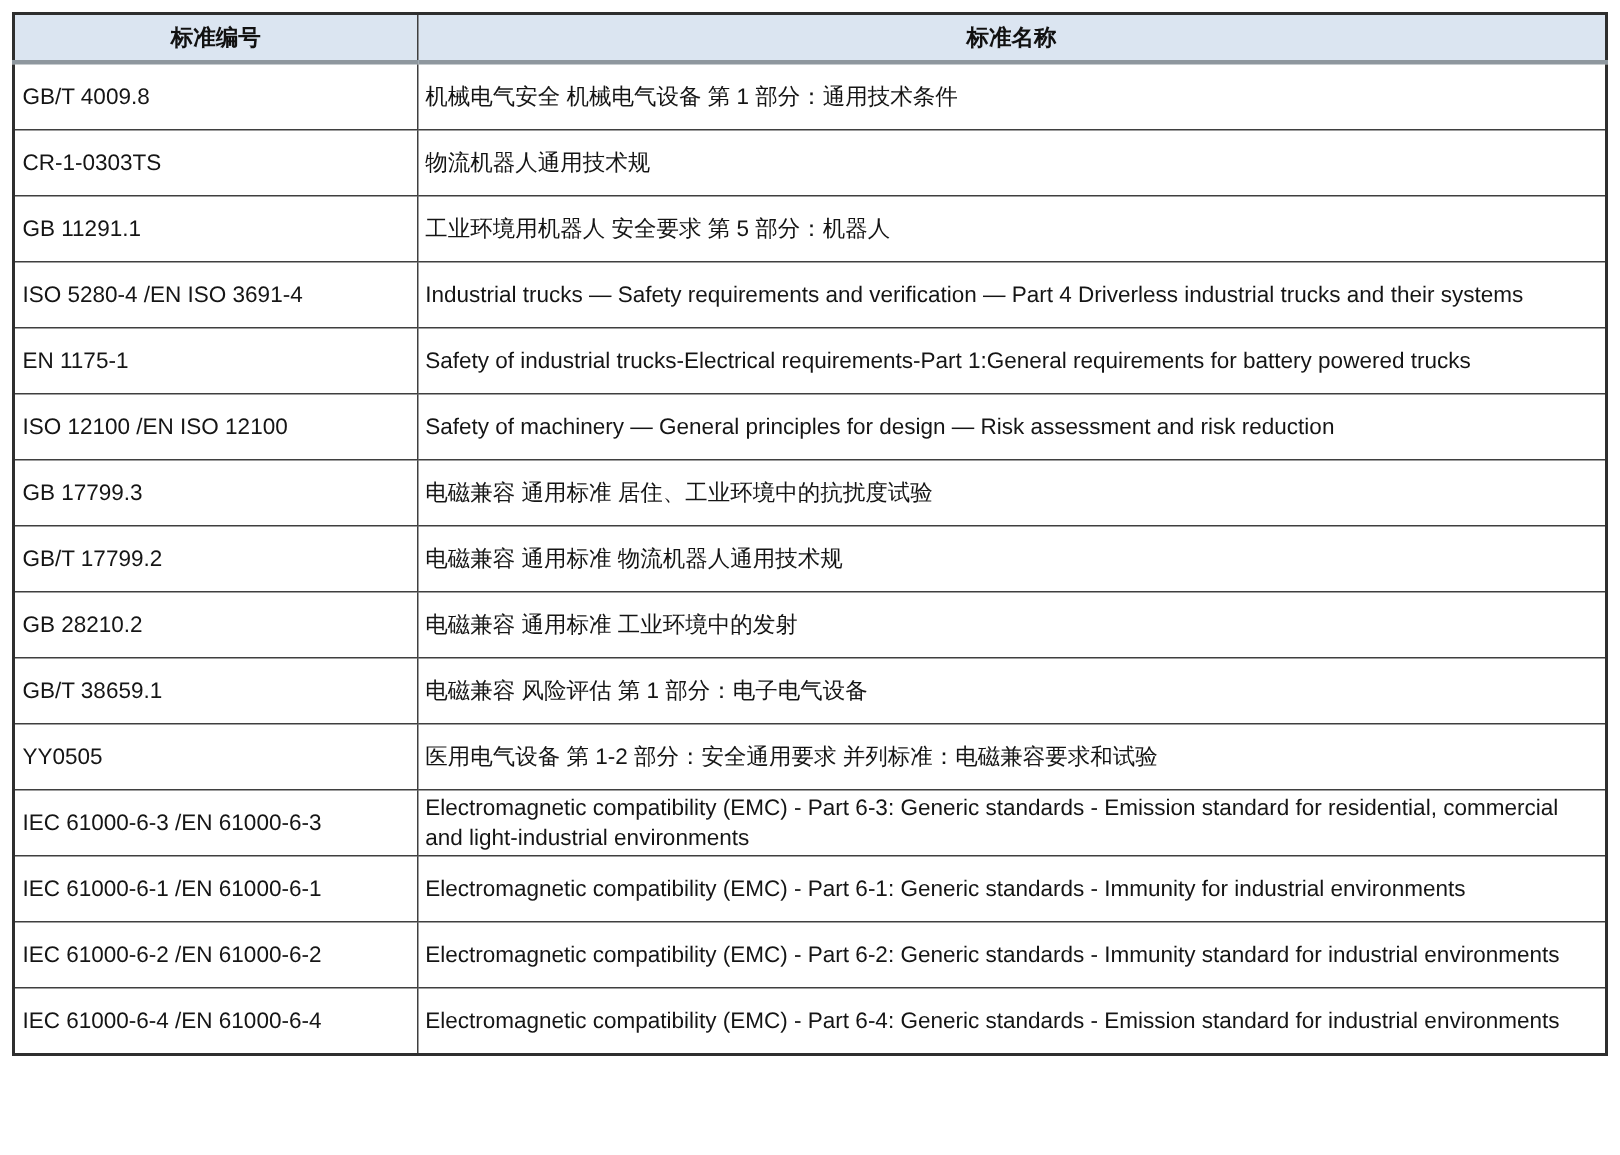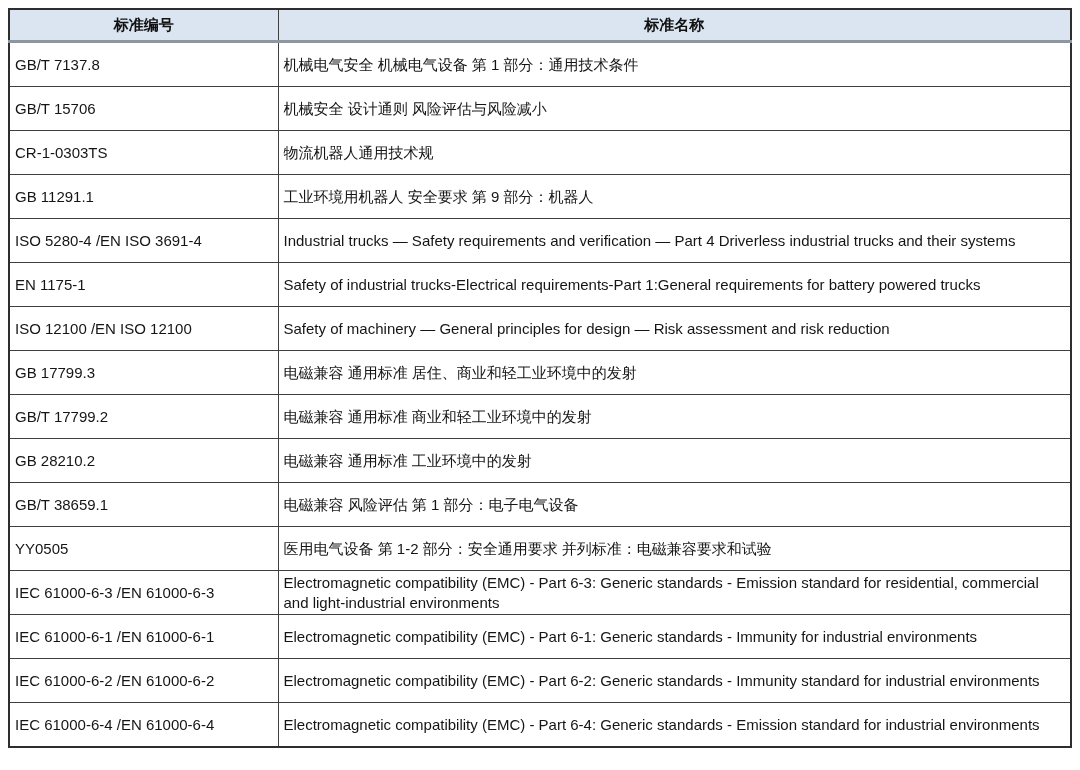--- a/index.html
+++ b/index.html
@@ -63,54 +63,50 @@
       <col class="col-name">
     </colgroup>
     <thead>
       <tr>
         <th>标准编号</th>
         <th>标准名称</th>
       </tr>
     </thead>
     <tbody id="standards-body">
         <tr>
-          <td class="code-cell">GB/T 7137.8</td>
+          <td class="code-cell">GB/T 4009.8</td>
           <td class="name-cell">机械电气安全 机械电气设备 第 1 部分：通用技术条件</td>
-        </tr>
-        <tr>
-          <td class="code-cell">GB/T 15706</td>
-          <td class="name-cell">机械安全 设计通则 风险评估与风险减小</td>
         </tr>
         <tr>
           <td class="code-cell">CR-1-0303TS</td>
           <td class="name-cell">物流机器人通用技术规</td>
         </tr>
         <tr>
           <td class="code-cell">GB 11291.1</td>
-          <td class="name-cell">工业环境用机器人 安全要求 第 9 部分：机器人</td>
+          <td class="name-cell">工业环境用机器人 安全要求 第 5 部分：机器人</td>
         </tr>
         <tr>
           <td class="code-cell">ISO 5280-4 /EN ISO 3691-4</td>
           <td class="name-cell">Industrial trucks — Safety requirements and verification — Part 4 Driverless industrial trucks and their systems</td>
         </tr>
         <tr>
           <td class="code-cell">EN 1175-1</td>
           <td class="name-cell">Safety of industrial trucks-Electrical requirements-Part 1:General requirements for battery powered trucks</td>
         </tr>
         <tr>
           <td class="code-cell">ISO 12100 /EN ISO 12100</td>
           <td class="name-cell">Safety of machinery — General principles for design — Risk assessment and risk reduction</td>
         </tr>
         <tr>
           <td class="code-cell">GB 17799.3</td>
-          <td class="name-cell">电磁兼容 通用标准 居住、商业和轻工业环境中的发射</td>
+          <td class="name-cell">电磁兼容 通用标准 居住、工业环境中的抗扰度试验</td>
         </tr>
         <tr>
           <td class="code-cell">GB/T 17799.2</td>
-          <td class="name-cell">电磁兼容 通用标准 商业和轻工业环境中的发射</td>
+          <td class="name-cell">电磁兼容 通用标准 物流机器人通用技术规</td>
         </tr>
         <tr>
           <td class="code-cell">GB 28210.2</td>
           <td class="name-cell">电磁兼容 通用标准 工业环境中的发射</td>
         </tr>
         <tr>
           <td class="code-cell">GB/T 38659.1</td>
           <td class="name-cell">电磁兼容 风险评估 第 1 部分：电子电气设备</td>
         </tr>
         <tr>

